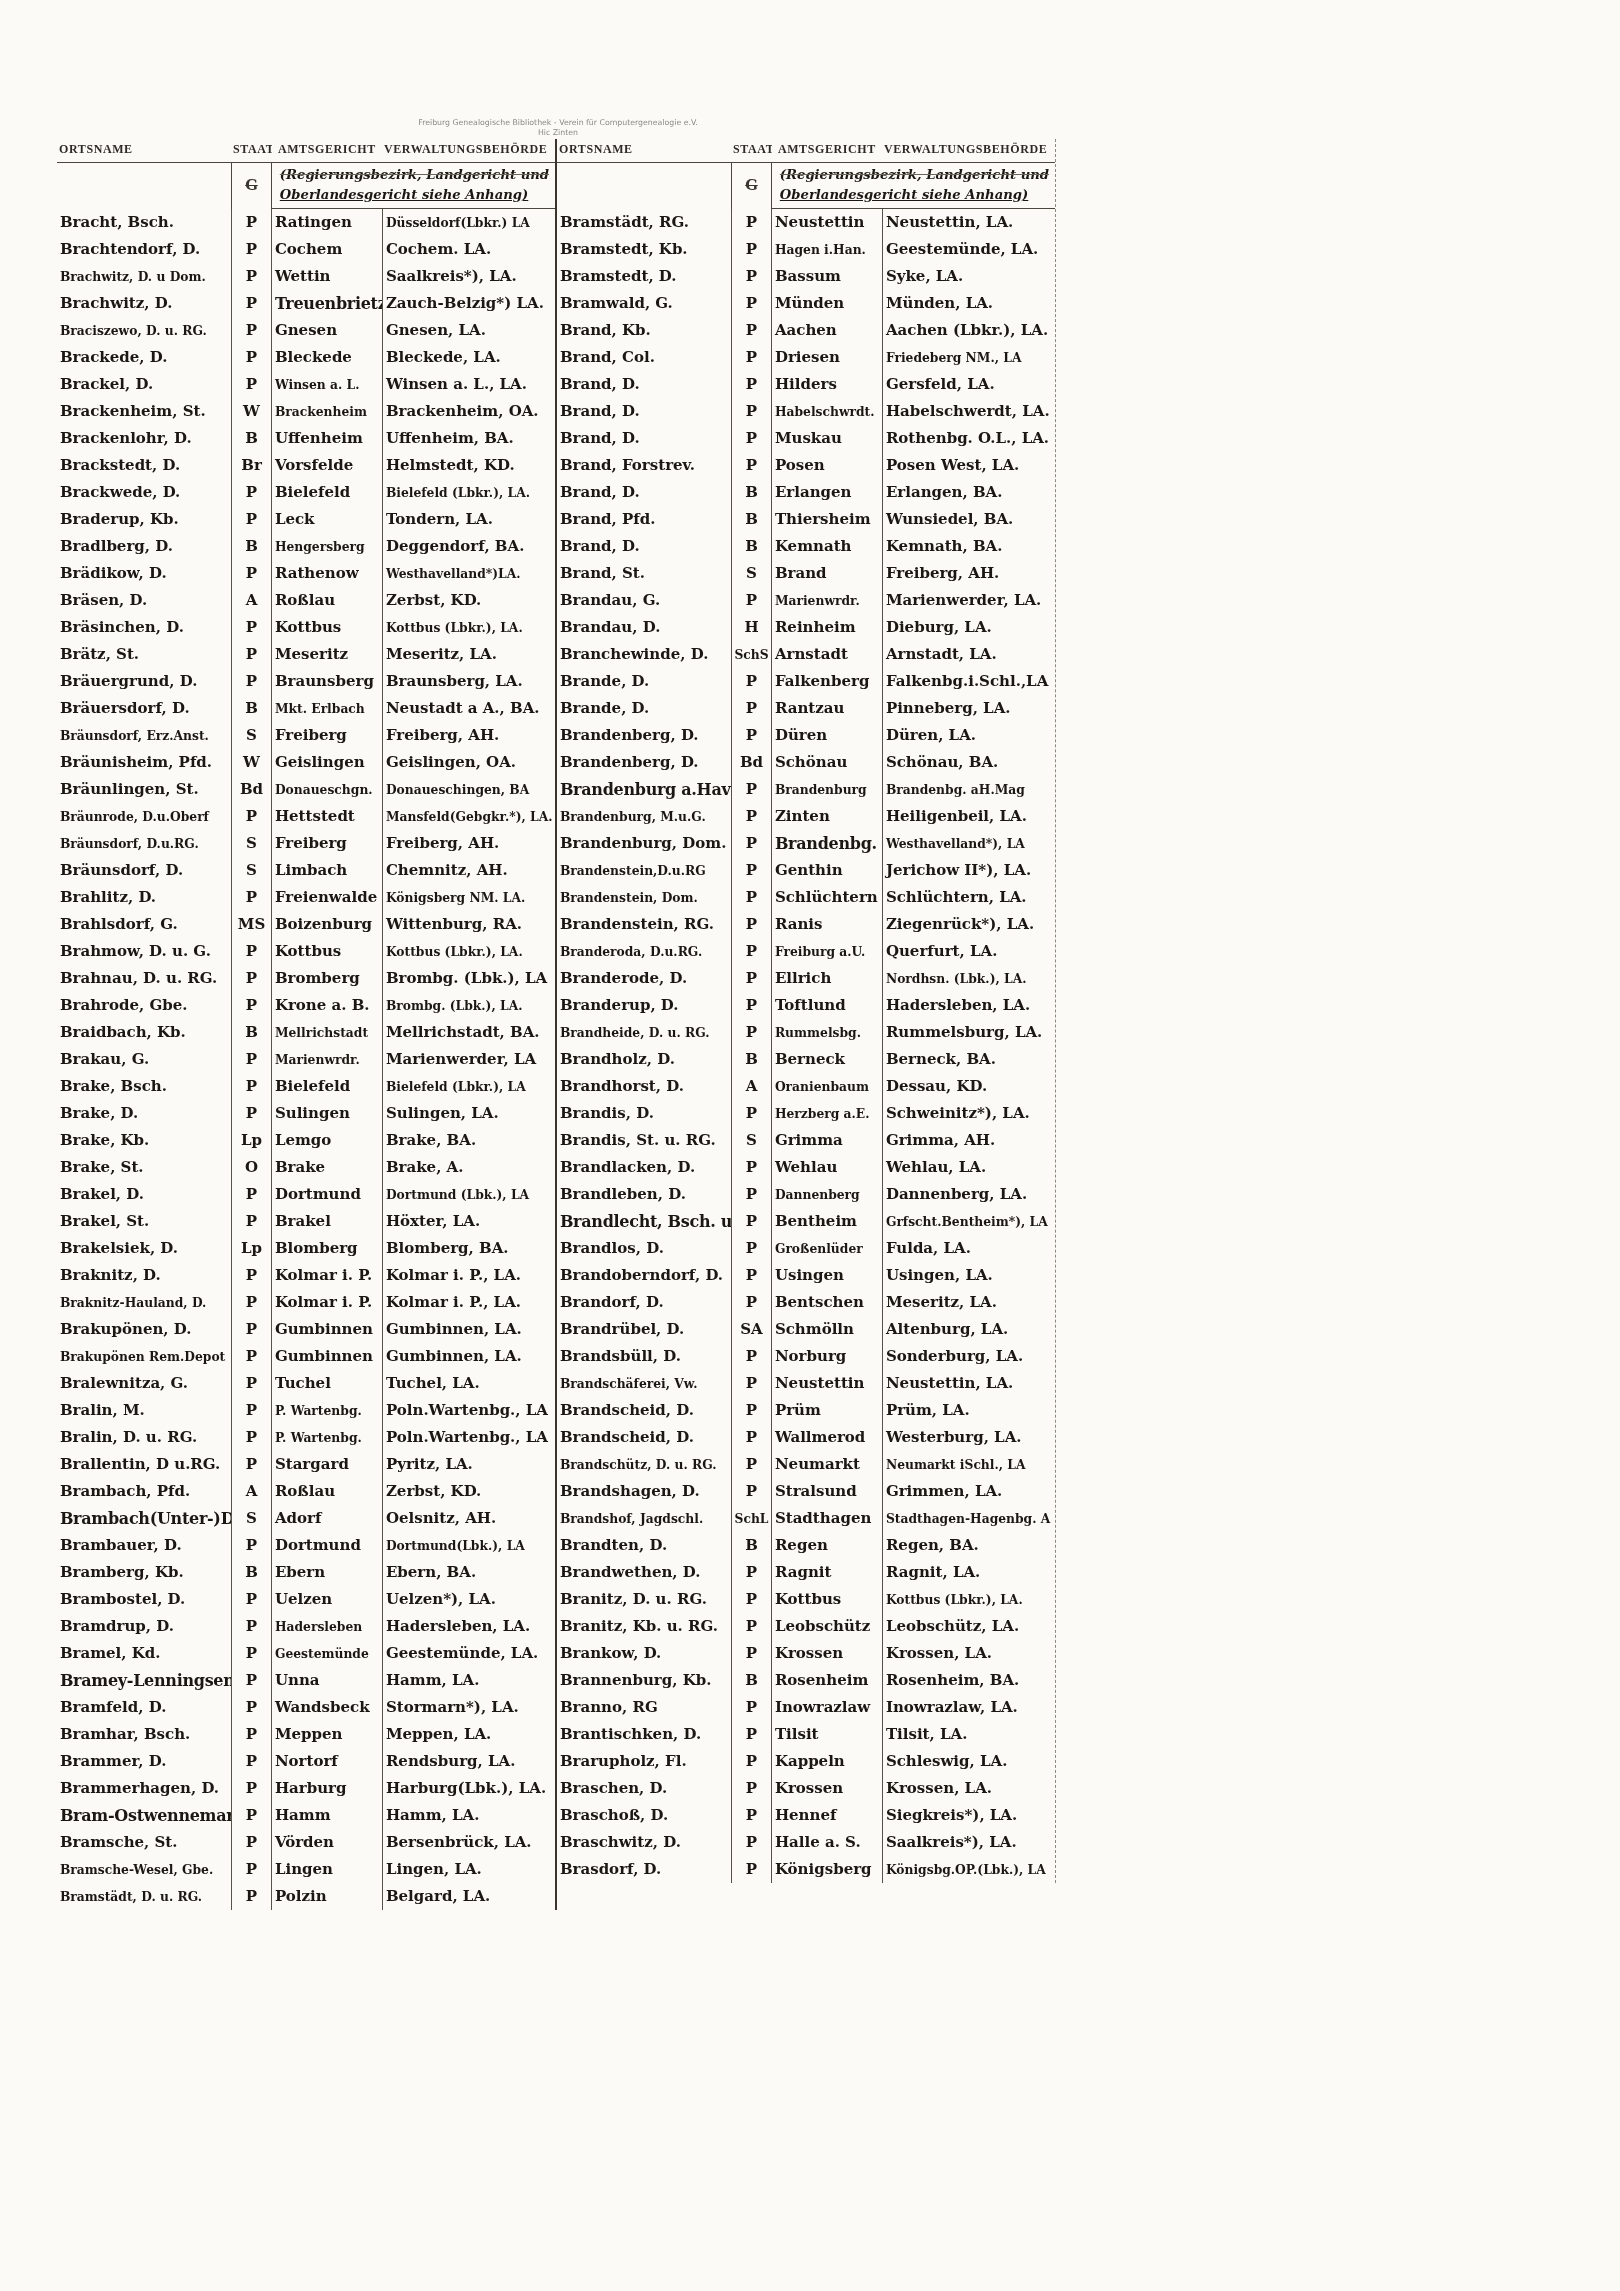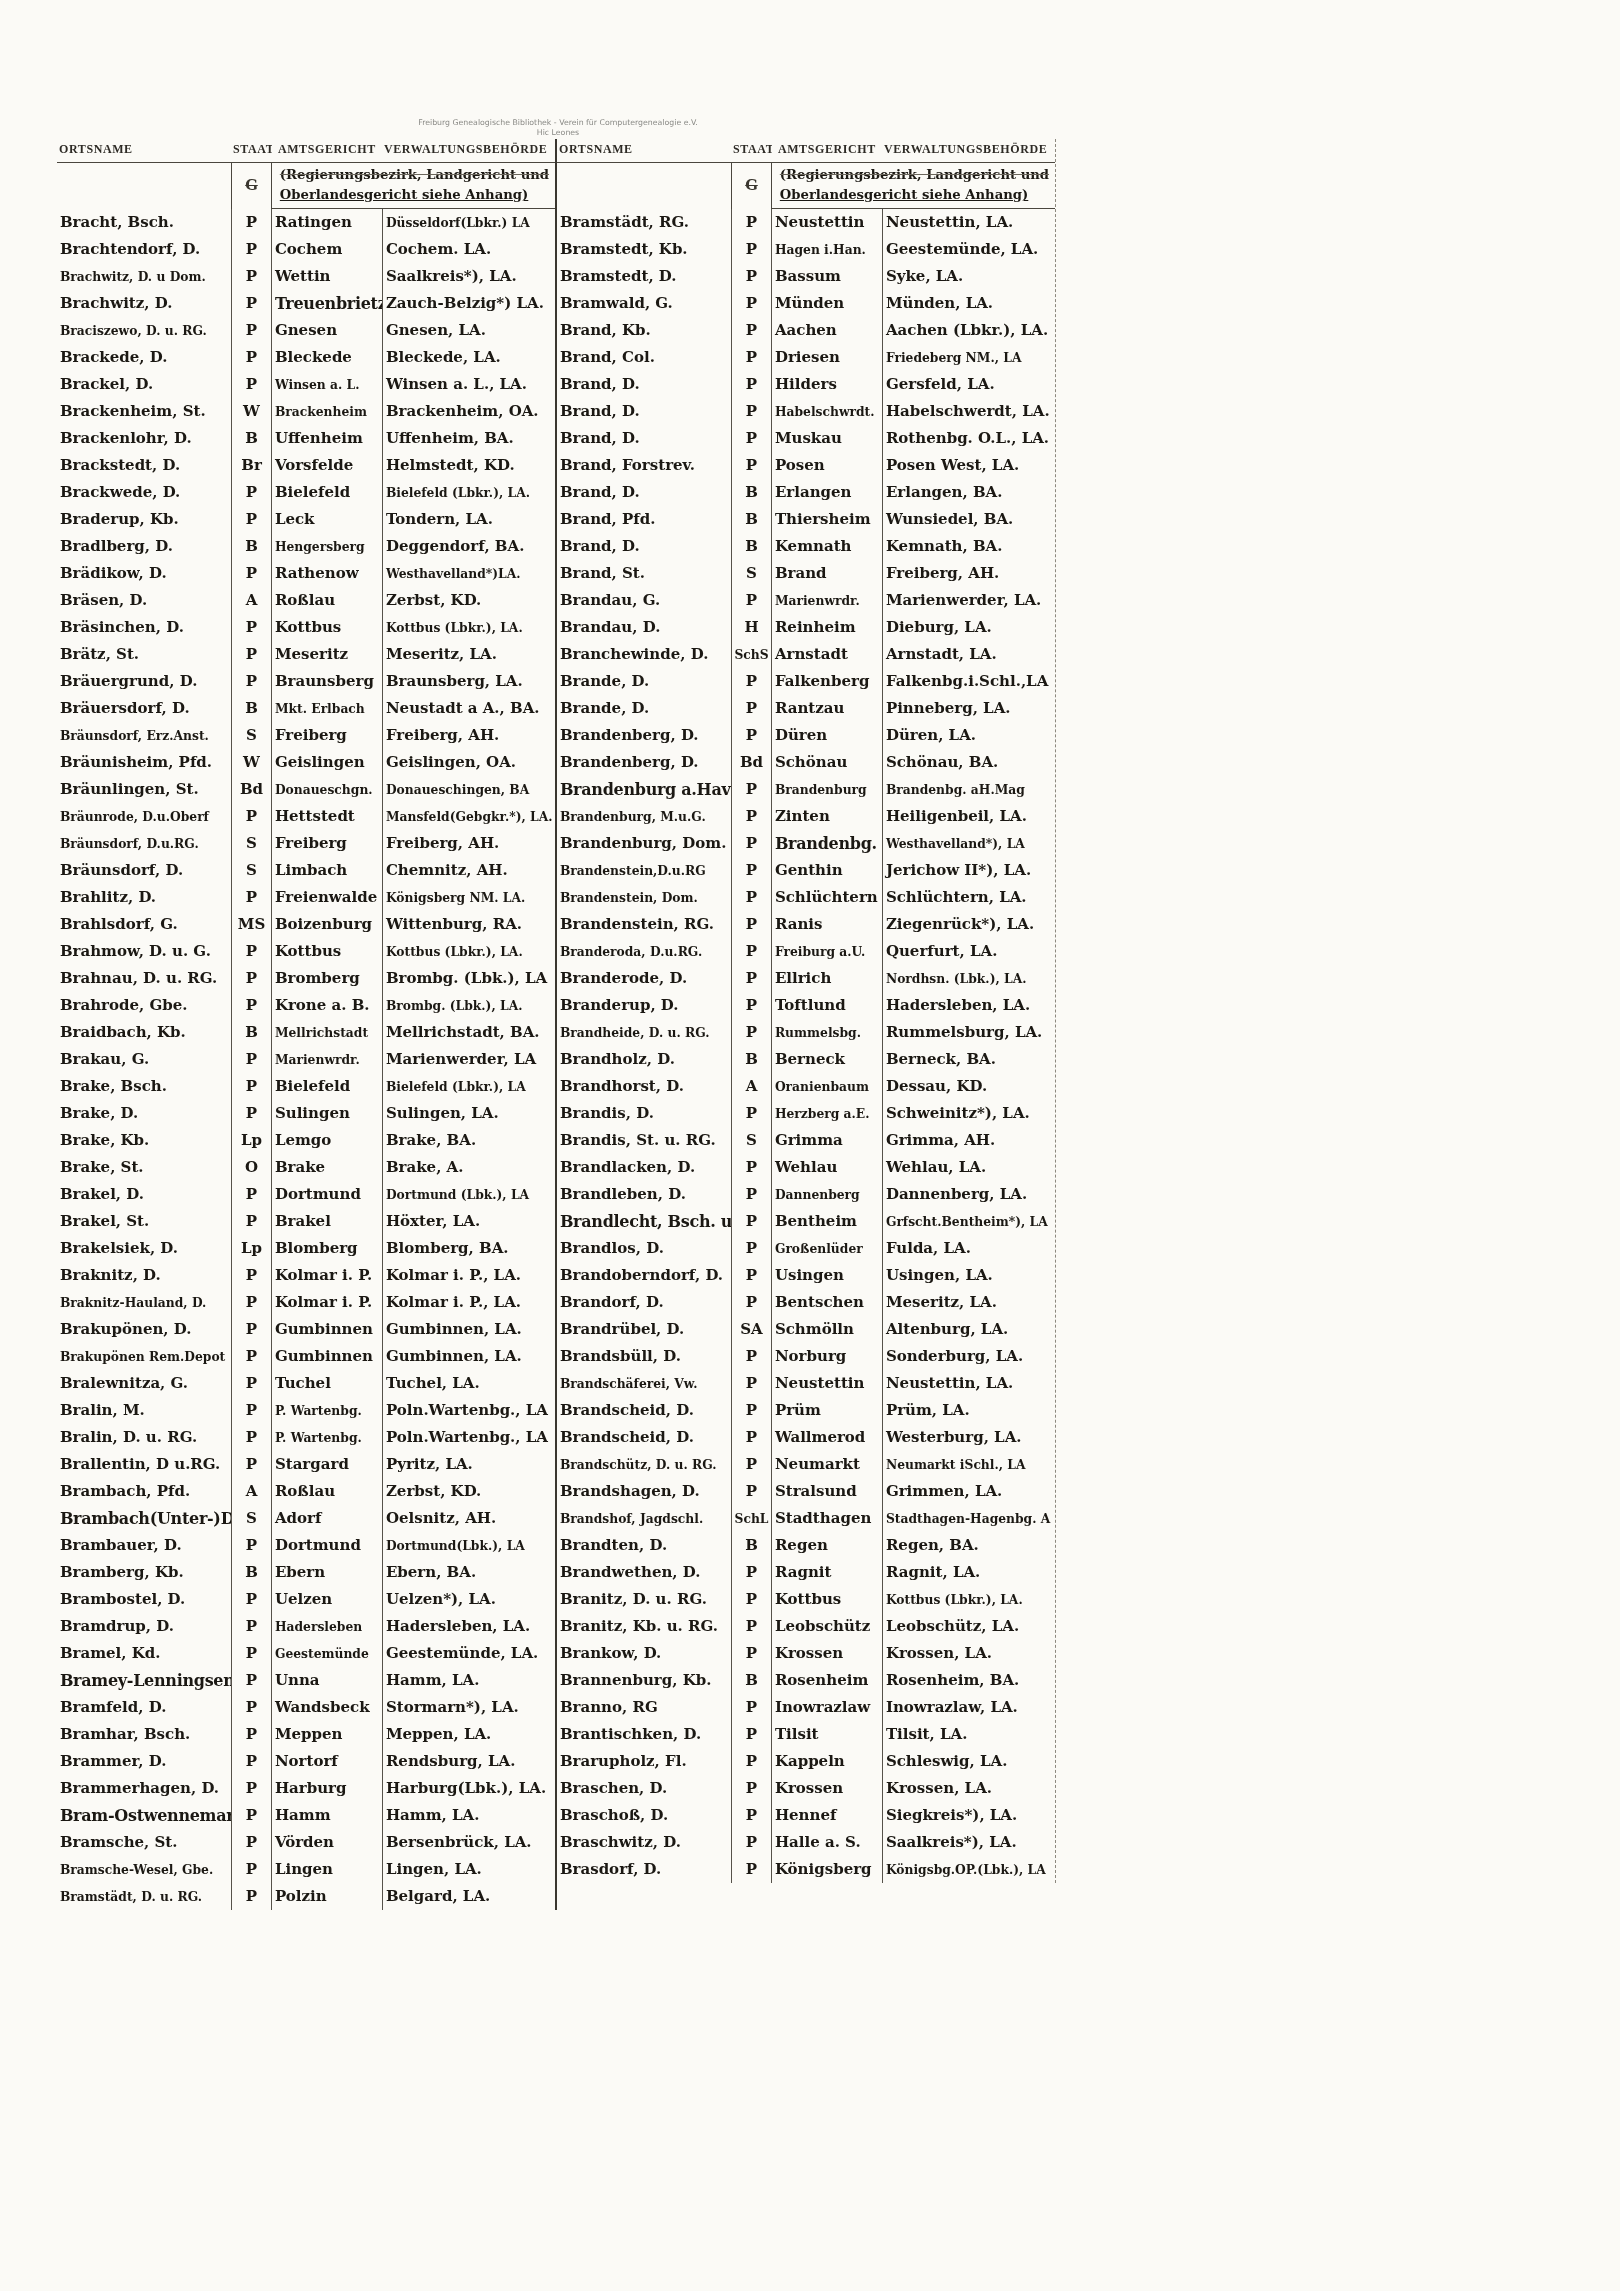--- a/index.html
+++ b/index.html
@@ -34,21 +34,21 @@
   .sub{border-top:1px solid #4a463e;height:47px;box-sizing:border-box;}
   .sub-staat{
     border-left:1px solid #4a463e;border-right:1px solid #4a463e;
     text-align:center;font-weight:bold;font-size:14.7px;line-height:43px;
     text-decoration:line-through;color:#3a362f;
   }
   .sub-note{
     grid-column:span 2;
     font-size:13.2px;font-weight:bold;line-height:20.6px;
     padding:2px 3.9px 0 7.8px;border-bottom:1px solid #4a463e;
-    white-space:nowrap;overflow:hidden;
+    white-space:nowrap;overflow:hidden;font-style:italic;
   }
   .sub-note .strike{text-decoration:line-through #6b665c;}
   .sub-note .ul{text-decoration:underline;margin-top:36px;}
   .rows{display:contents;}
   .row{display:contents;}
   .cell{
     height:27px;line-height:27px;
     font-size:15px;font-weight:700;
     white-space:nowrap;overflow:hidden;
     padding:0 2.9px;box-sizing:border-box;
@@ -59,21 +59,21 @@
   }
   .c-verw{border-left:1px solid #56524a;}
   .cell.tight{font-size:12.3px;}
   .cell.tighter{font-size:16px;letter-spacing:-0.3px;}
 </style>
 </head>
 <body>
 
 <div class="watermark">
   <div>Freiburg Genealogische Bibliothek - Verein für Computergenealogie e.V.</div>
-  <div>Hic Leones</div>
+  <div>Hic Zinten</div>
 </div>
 
 <div class="table-wrap">
 
   <section class="half left">
     <div class="colhead ch-orts">ORTSNAME</div>
     <div class="colhead ch-staat">STAAT</div>
     <div class="colhead ch-amts">AMTSGERICHT</div>
     <div class="colhead ch-verw">VERWALTUNGSBEHÖRDE</div>
 

